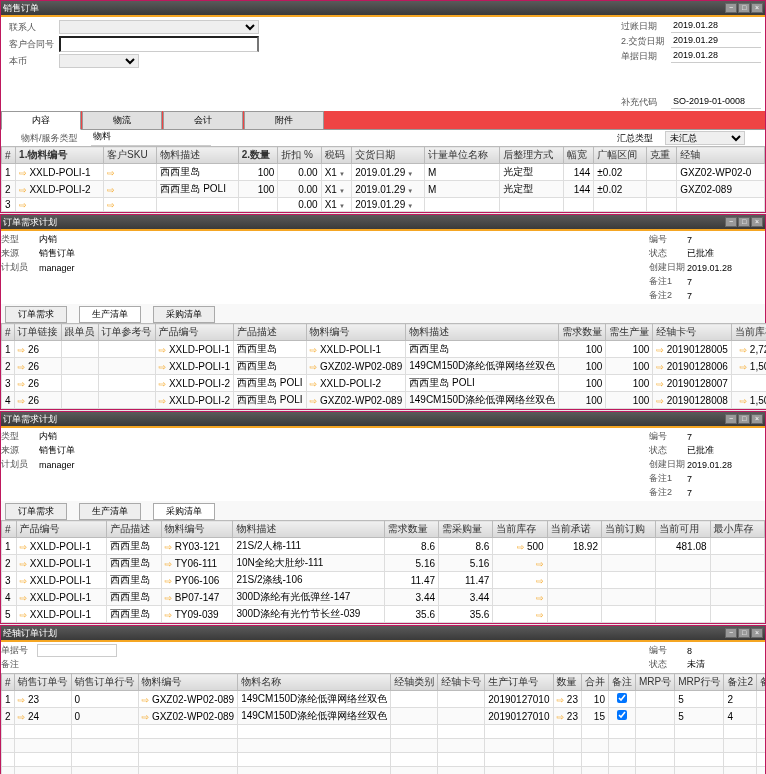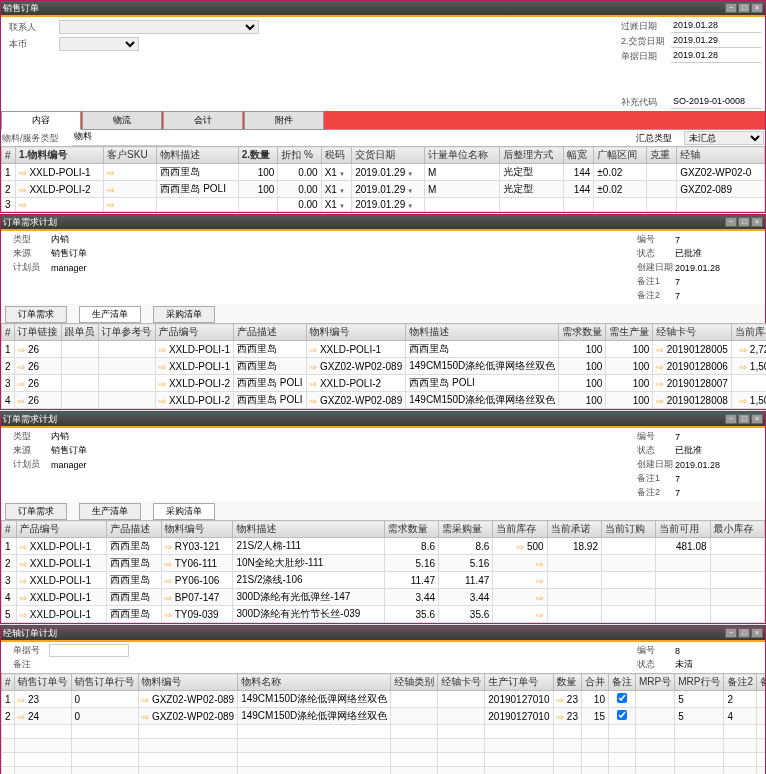--- a/index.html
+++ b/index.html
@@ -29,21 +29,21 @@
 .grid td{border:1px solid #ddd;padding:1px 3px;height:14px;white-space:nowrap;background:#fff}
 .grid tr:nth-child(even) td{background:#fafafa}
 .grid td.num{text-align:right}
 .arrow{color:#f5a623;font-size:9px;cursor:pointer}
 .dropdown-cell::after{content:"▼";font-size:6px;color:#666;margin-left:2px}
 .summary-select{width:80px;height:14px;border:1px solid #ccc;font-size:9px}
 .hdr-right{margin-left:auto;display:flex;flex-direction:column;gap:1px}
 .hdr-pair{display:flex;align-items:center;height:14px}
 .hdr-pair .lbl{width:50px;font-size:9px;color:#555}
 .hdr-pair .val{width:90px;border-bottom:1px solid #ccc;font-size:9px;padding:0 2px;height:13px}
-.small-form{display:flex;padding:2px 12px;gap:0}
+.small-form{display:flex;padding:2px 0;gap:0}
 .small-col{display:flex;flex-direction:column;gap:1px}
 .small-pair{display:flex;align-items:center;height:13px}
 .small-pair .lbl{width:36px;font-size:9px;color:#555}
 .small-pair .val{min-width:80px;font-size:9px;padding:0 2px}
 .checkbox{width:10px;height:10px}
 .grid-container{overflow:auto;max-height:200px}
 .empty-rows td{height:14px;border:1px solid #ddd;background:#fff}
 </style>
 </head>
 <body>
@@ -58,20 +58,24 @@
     </div>
   </div>
   <div class="accent"></div>
   <div class="header-area">
     <div class="header-col">
       <div class="form-row">
         <span class="form-label">联系人</span>
         <select class="form-select"><option></option></select>
       </div>
       <div class="form-row">
+        <span class="form-label">客户合同号</span>
+        <input class="form-val" style="width: 200px;">
+      </div>
+      <div class="form-row">
         <span class="form-label">本币</span>
         <select class="form-select" style="width:80px"><option></option></select>
       </div>
     </div>
     <div class="hdr-right">
       <div class="hdr-pair">
           <span class="lbl">过账日期</span>
           <span class="val">2019.01.28</span>
         </div>
       <div class="hdr-pair">
@@ -88,21 +92,21 @@
           <span class="val">SO-2019-01-0008</span>
         </div>
     </div>
   </div>
   <div class="tabs">
     <div class="tab active">内容</div>
     <div class="tab">物流</div>
     <div class="tab">会计</div>
     <div class="tab">附件</div>
   </div>
-  <div class="form-row" style="padding:2px 1px">
+  <div class="form-row" style="padding:2px 20px">
     <span class="form-label2" style="width:70px">物料/服务类型</span>
     <span class="form-val" style="width:120px">物料</span>
     <span style="flex:1"></span>
     <span style="font-size:9px;margin-right:12px">汇总类型</span>
     <select class="summary-select"><option>未汇总</option></select>
   </div>
   <table class="grid">
     <thead>
         <tr>
       <th>#</th>

